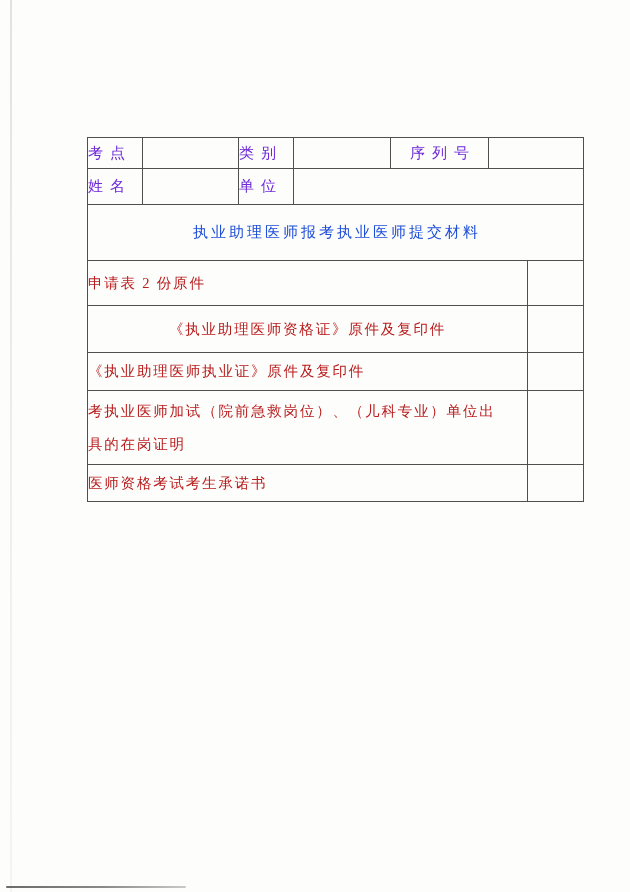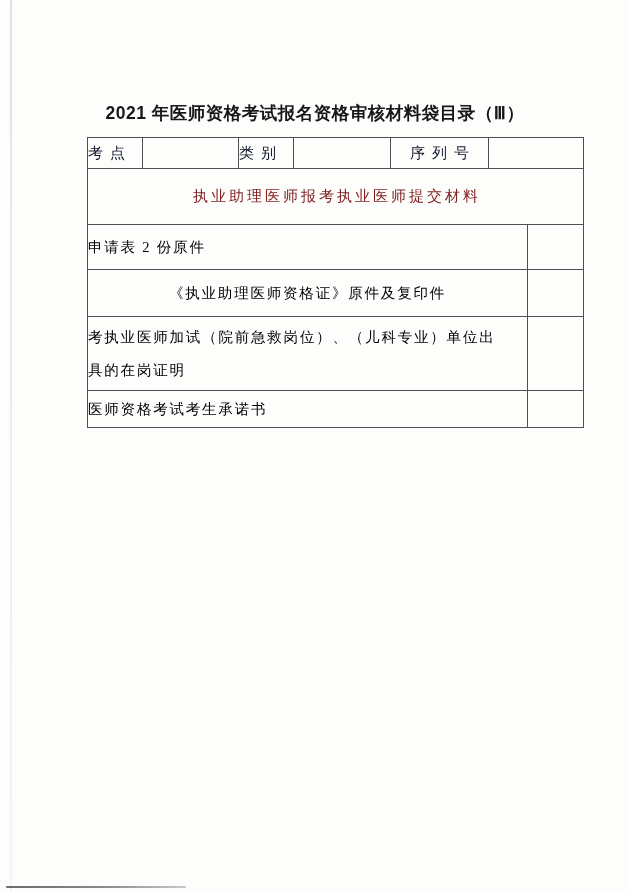--- a/index.html
+++ b/index.html
@@ -61,57 +61,56 @@
   .r8  td { height:37px; }
   .r9  td { height:133px; }
   .r10 td { height:73px; }
   .r11 td { height:36px; }
   .r12 td { height:45px; }
 
   td.label {
     font-size:15px;
     letter-spacing:7px;
     padding-left:8px;
-    color:#0f172a;
+    color:#6d28d9;
     white-space:nowrap;
   }
   td.label-center {
     text-align:center;
     padding-left:0;
     text-indent:7px; 
   }
   td.section-cell {
     text-align:center;
     font-size:15px;
     letter-spacing:3px;
     text-indent:3px;
-    color:#7f1d1d;
+    color:#1d4ed8;
   }
   td.item {
     padding-left:12px;
     padding-right:2px;
   }
   td.item .pre {
     white-space:pre;
     font-size:14.5px;
     letter-spacing:1.8px;
     line-height:33px;
-    color:#000000;
+    color:#b91c1c;
     overflow:hidden;
   }
   td.value, td.check { background:transparent; }
 </style>
 </head>
 <body>
 
 <div class="page">
   <div class="scan-edge-left"></div>
   <div class="scan-line-bottom"></div>
 
-  <h1 class="title">2021 年医师资格考试报名资格审核材料袋目录（Ⅲ）</h1>
 
   <table class="form">
     <colgroup>
       <col style="width:55px">
         <col style="width:96px">
         <col style="width:55px">
       <col style="width:97px">
         <col style="width:98px">
         <col style="width:39px">
       <col style="width:56px">
@@ -120,20 +119,26 @@
     <tbody>
         <tr class="r1">
       <td class="label">考点</td>
       <td class="value"></td>
       <td class="label">类别</td>
       <td class="value"></td>
       <td class="label label-center">序列号</td>
       <td class="value" colspan="2"></td>
     </tr>
 
+    <tr class="r2">
+      <td class="label">姓名</td>
+      <td class="value"></td>
+      <td class="label">单位</td>
+      <td class="value" colspan="4"></td>
+    </tr>
 
     <tr class="r3">
       <td class="section-cell" colspan="7">执业助理医师报考执业医师提交材料</td>
     </tr>
 
     <tr class="r4">
       <td class="item" colspan="6">
             <div class="pre">申请表 2 份原件</div>
           </td>
       <td class="check"></td>
@@ -141,20 +146,26 @@
 
 
 
     <tr class="r7">
       <td class="item" colspan="6">
             <div class="pre">《执业助理医师资格证》原件及复印件</div>
           </td>
       <td class="check"></td>
     </tr>
 
+    <tr class="r8">
+      <td class="item" colspan="6">
+            <div class="pre">《执业助理医师执业证》原件及复印件</div>
+          </td>
+      <td class="check"></td>
+    </tr>
 
 
     <tr class="r10">
       <td class="item" colspan="6">
             <div class="pre">考执业医师加试（院前急救岗位）、（儿科专业）单位出
 具的在岗证明</div>
           </td>
       <td class="check"></td>
     </tr>
 

